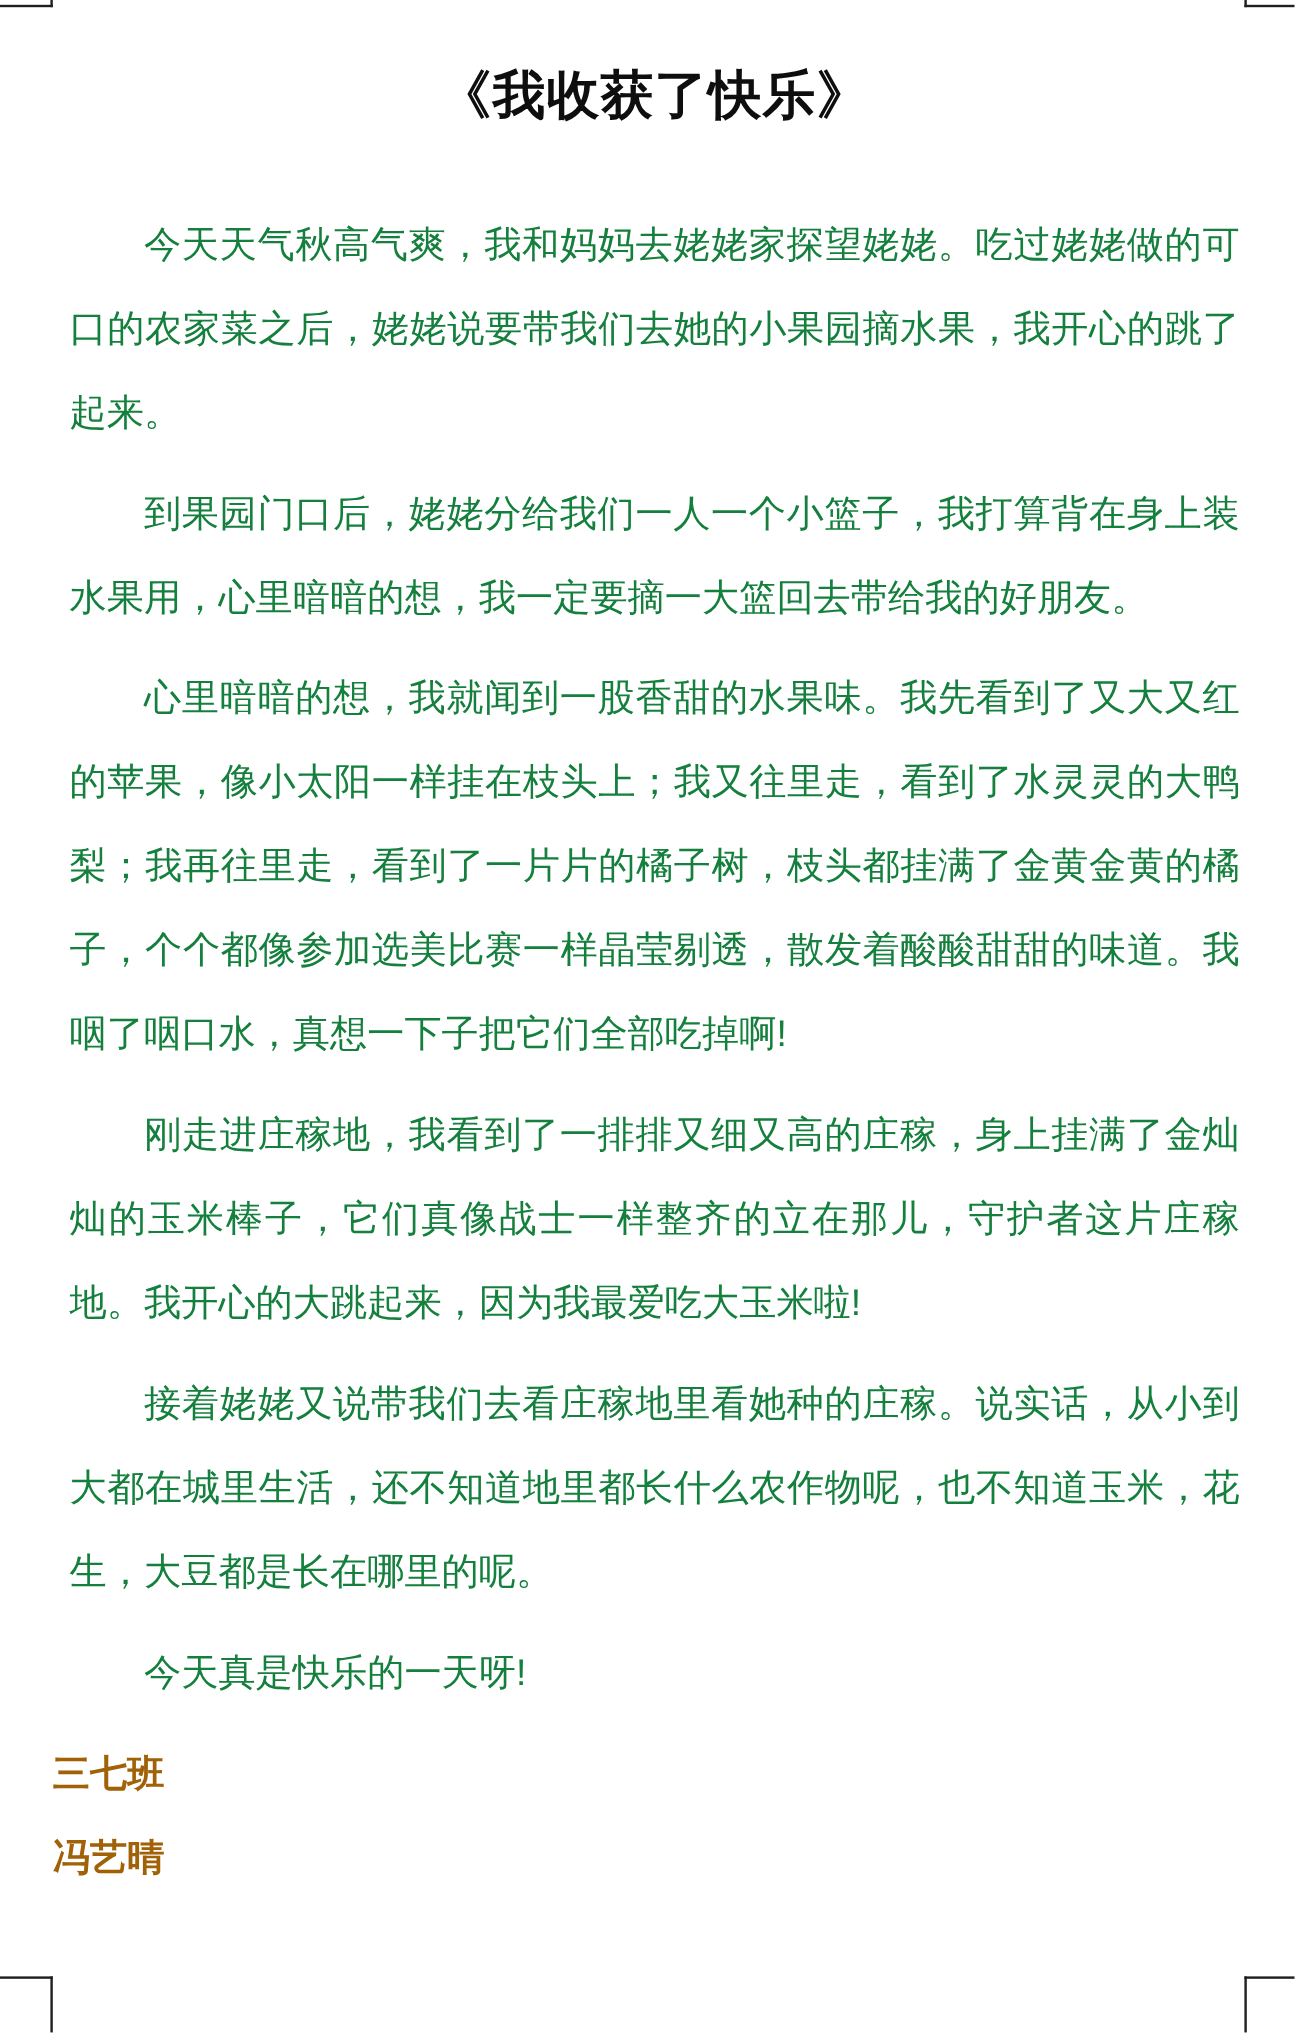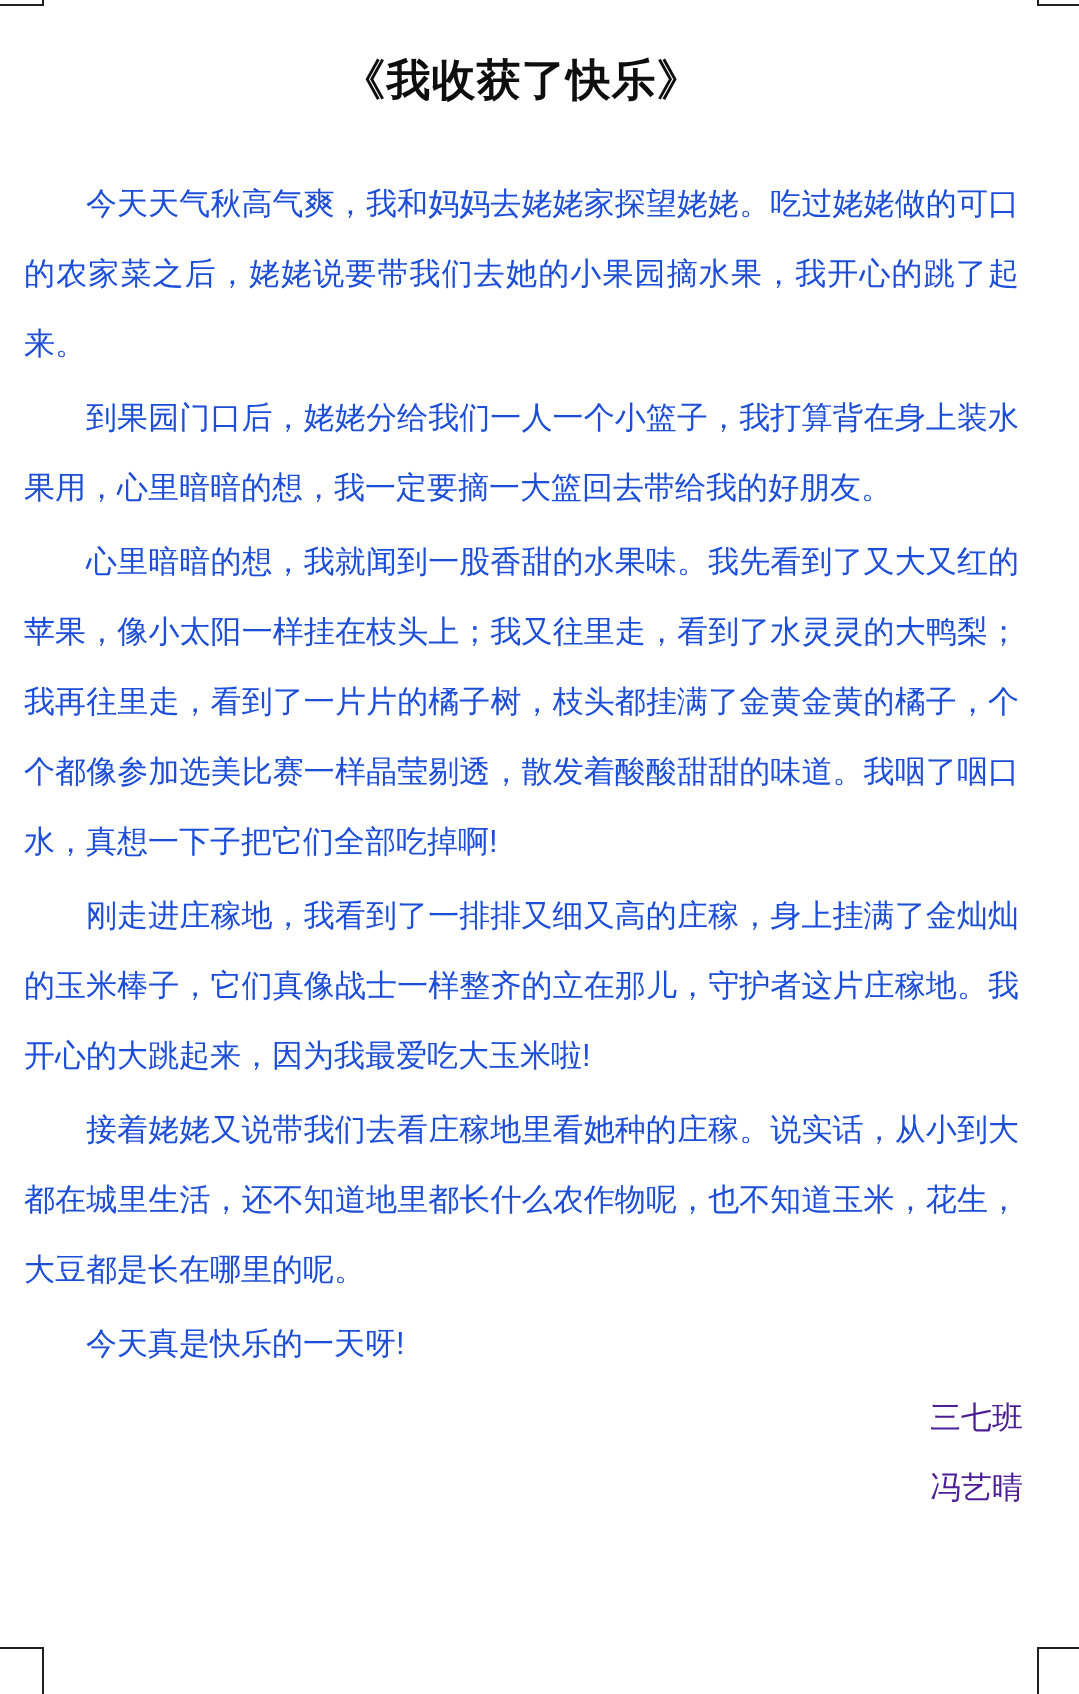--- a/index.html
+++ b/index.html
@@ -25,47 +25,48 @@
   .tl-v { left: 42px;    top: 0;       width: 2px;  height: 6px; }
   .tr-h { left: 1037px;  top: 4px;     width: 42px; height: 2px; }
   .tr-v { left: 1037px;  top: 0;       width: 2px;  height: 6px; }
   .bl-h { left: 0;       top: 1647px;  width: 44px; height: 2px; }
   .bl-v { left: 42px;    top: 1647px;  width: 2px;  height: 47px; }
   .br-h { left: 1037px;  top: 1647px;  width: 42px; height: 2px; }
   .br-v { left: 1037px;  top: 1647px;  width: 2px;  height: 47px; }
 
   .essay {
     position: absolute;
-    left: 20px;
+    left: 44px;
     top: 0;
     width: 1003px;
   }
   .essay-title {
     margin: 40px 0 49px 0;
     font-size: 44px;
     line-height: 80px;
     font-weight: 700;
     text-align: center;
     letter-spacing: 1px;
     color: #0e0e0e;
   }
   .essay p {
-    margin: 4px;
+    margin: 14px;
     font-size: 31px;
     line-height: 70px;
     text-align: justify;
     text-justify: inter-ideograph;
     text-indent: 2em;
-    color: #1d4ed8;
+    color: #15803d;
   }
   .signature {
     font-size: 31px;
     line-height: 70px;
-    text-align: right;
-    color: #4c1d95;
+    text-align: left;
+    color: #a16207;
+    font-weight: bold;
   }
 </style>
 </head>
 <body>
 
 <div class="page">
 
   <div>
     <div class="mark tl-h"></div>
     <div class="mark tl-v"></div>

